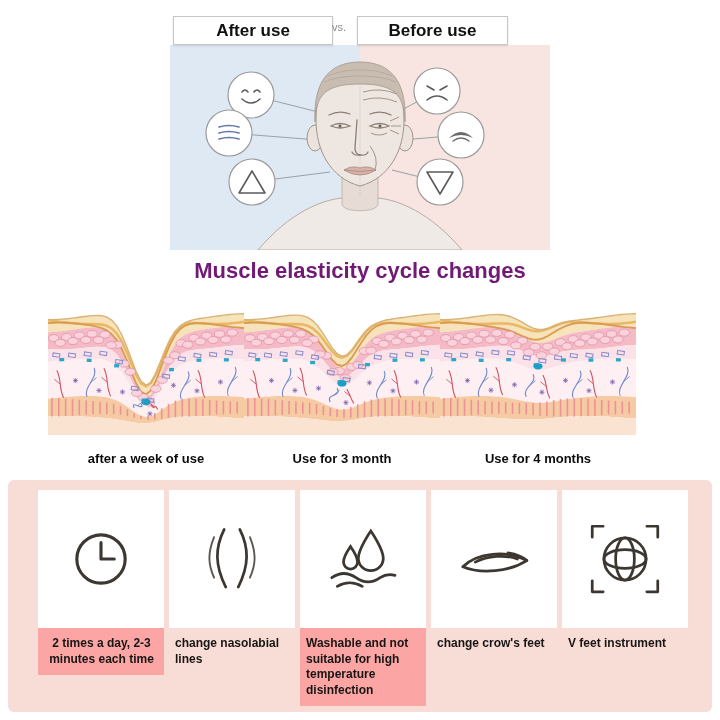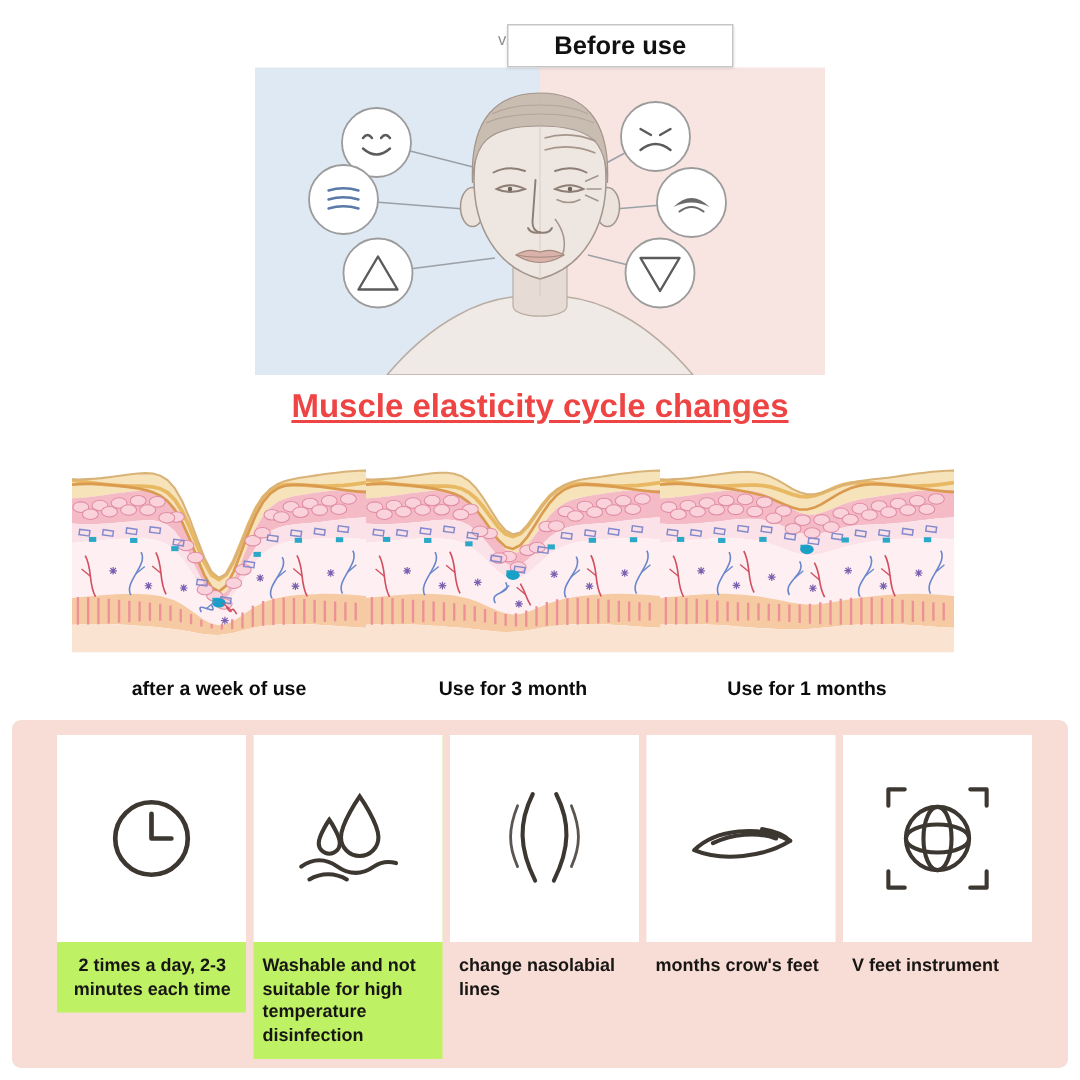--- a/index.html
+++ b/index.html
@@ -5,35 +5,35 @@
   html,body{margin:0;padding:0;background:#fff;}
   #page{position:relative;width:720px;height:720px;background:#fff;overflow:hidden;
         font-family:"Liberation Sans",sans-serif;color:#1c1a19;}
   
   .hero{position:absolute;top:0;left:0;width:720px;height:250px;}
   .hero svg{position:absolute;top:0;left:0;}
   .hlabel{position:absolute;top:16px;height:27px;background:#fff;border:1px solid #c6c6c6;
           box-shadow:0 1px 2px rgba(0,0,0,.12);display:flex;align-items:center;justify-content:center;
           font-size:17px;font-weight:bold;color:#111;}
   .hlabel.after{left:173px;width:158px;}
-  .hlabel.before{left:338px;width:149px;}
+  .hlabel.before{left:357px;width:149px;}
   .vs{position:absolute;top:21px;left:332px;font-size:11px;color:#8d8d8d;}
   
   .title{position:absolute;top:258px;left:0;width:720px;margin:0;text-align:center;
-         font-size:22px;font-weight:bold;color:#ef4444;text-decoration:underline;}
+         font-size:22px;font-weight:bold;color:#701a75;}
   .stages{position:absolute;top:303px;left:48px;width:628px;display:flex;justify-content:flex-start;}
   .stage{width:196px;display:flex;flex-direction:column;align-items:center;}
   .skin{width:196px;height:132px;}
   .skin svg{display:block;}
   .cap{margin-top:16px;font-size:13px;font-weight:bold;color:#0c0c0c;white-space:nowrap;}
   
   .panel{position:absolute;top:480px;left:8px;width:704px;height:232px;background:#f8dcd6;border-radius:6px;}
   .features{display:flex;gap:5px;padding:10px 0 0 30px;align-items:flex-start;}
   .feature{width:126px;display:flex;flex-direction:column;}
-  .feature.solid{background:#bef264;}
+  .feature.solid{background:#fca5a5;}
   .ibox{background:#fff;height:138px;display:flex;align-items:center;justify-content:center;}
   .ibox svg{width:78px;height:78px;}
   .ftext{padding:8px 5px 8px 6px;font-size:12px;font-weight:bold;line-height:1.3;color:#181614;}
   .ftext.center{text-align:center;}
 </style>
 </head>
 <body>
 
 <div id="page">
 
@@ -117,20 +117,21 @@
         <circle cx="461" cy="135" r="23" fill="#fff" stroke="#9b9b9b" stroke-width="1.2"></circle>
         <path d="M449,138 Q461,126 473,138 Q461,132 449,138 Z" fill="#6a6a6a"></path>
         <path d="M453,141 Q461,135 469,141" fill="none" stroke="#6a6a6a" stroke-width="1.4" stroke-linecap="round"></path>
       </g>
       <g>
         <circle cx="440" cy="182" r="23" fill="#fff" stroke="#9b9b9b" stroke-width="1.2"></circle>
         <path d="M427,172 L453,172 L440,194 Z" fill="none" stroke="#5b5b5b" stroke-width="1.6" stroke-linejoin="round"></path>
       </g>
     </svg>
 
+    <div class="hlabel after">After use</div>
     <div class="vs">vs.</div>
     <div class="hlabel before">Before use</div>
   </div>
 
   <h2 class="title">Muscle elasticity cycle changes</h2>
 
   <div class="stages">
     <div class="stage">
       <div class="skin">
           <svg viewBox="0 0 200 135" width="196" height="132" preserveAspectRatio="none" xmlns="http://www.w3.org/2000/svg">
@@ -470,70 +471,70 @@
             <line x1="144" y1="97.4" x2="144" y2="115.9" stroke="#ec9296" stroke-width="1.6"></line>
             <line x1="151" y1="97.9" x2="151" y2="115.6" stroke="#ec9296" stroke-width="1.6"></line>
             <line x1="158" y1="98.4" x2="158" y2="115.2" stroke="#ec9296" stroke-width="1.6"></line>
             <line x1="165" y1="99.1" x2="165" y2="114.7" stroke="#ec9296" stroke-width="1.6"></line>
             <line x1="172" y1="99.7" x2="172" y2="114.2" stroke="#ec9296" stroke-width="1.6"></line>
             <line x1="179" y1="100.3" x2="179" y2="113.8" stroke="#ec9296" stroke-width="1.6"></line>
             <line x1="186" y1="100.7" x2="186" y2="113.4" stroke="#ec9296" stroke-width="1.6"></line>
             <line x1="193" y1="101.0" x2="193" y2="113.1" stroke="#ec9296" stroke-width="1.6"></line>
           </svg>
         </div>
-      <div class="cap">Use for 1 months</div>
+      <div class="cap">Use for 4 months</div>
     </div>
   </div>
 
   <div class="panel">
     <div class="features">
 
       <div class="feature solid">
         <div class="ibox">
           <svg viewBox="0 0 100 100" fill="none" stroke="#3d3731" stroke-width="4" stroke-linecap="round">
             <circle cx="50" cy="50" r="31"></circle>
             <path d="M50,50 L50,29 M50,50 L67,50"></path>
           </svg>
         </div>
         <div class="ftext center">2 times a day, 2-3 minutes each time</div>
+      </div>
+
+      <div class="feature">
+        <div class="ibox">
+          <svg viewBox="0 0 100 100" fill="none" stroke="#3d3731" stroke-width="3.5" stroke-linecap="round">
+            <path d="M40,12 C28,36 28,58 42,86"></path>
+            <path d="M60,12 C72,36 72,58 58,86"></path>
+            <path d="M27,22 C19,42 19,56 27,74" stroke-width="2.4" opacity="0.85"></path>
+            <path d="M73,22 C81,42 81,56 73,74" stroke-width="2.4" opacity="0.85"></path>
+          </svg>
+        </div>
+        <div class="ftext">change nasolabial lines</div>
       </div>
 
       <div class="feature solid">
         <div class="ibox">
           <svg viewBox="0 0 100 100" fill="none" stroke="#3d3731" stroke-width="3.5" stroke-linecap="round">
             <path d="M60,14 C60,14 76,37 76,49 A16,16 0 1 1 44,49 C44,37 60,14 60,14 Z"></path>
             <path d="M34,34 C34,34 43,47 43,54 A9,9 0 1 1 25,54 C25,47 34,34 34,34 Z"></path>
             <path d="M10,74 C20,67 31,67 41,74 C51,81 62,81 72,74 C78,70 84,69 91,71"></path>
             <path d="M17,85 C27,79 39,79 49,85"></path>
           </svg>
         </div>
         <div class="ftext">Washable and not suitable for high temperature disinfection</div>
       </div>
 
       <div class="feature">
         <div class="ibox">
-          <svg viewBox="0 0 100 100" fill="none" stroke="#3d3731" stroke-width="3.5" stroke-linecap="round">
-            <path d="M40,12 C28,36 28,58 42,86"></path>
-            <path d="M60,12 C72,36 72,58 58,86"></path>
-            <path d="M27,22 C19,42 19,56 27,74" stroke-width="2.4" opacity="0.85"></path>
-            <path d="M73,22 C81,42 81,56 73,74" stroke-width="2.4" opacity="0.85"></path>
-          </svg>
-        </div>
-        <div class="ftext">change nasolabial lines</div>
-      </div>
-
-      <div class="feature">
-        <div class="ibox">
           <svg viewBox="0 0 100 100" fill="none" stroke="#3d3731" stroke-width="3.5" stroke-linecap="round" stroke-linejoin="round">
             <path d="M10,60 C28,42 66,38 92,52 C70,66 34,70 10,60 Z"></path>
             <path d="M26,54 C42,46 64,44 80,50"></path>
             <path d="M68,42 C80,44 88,48 92,52"></path>
           </svg>
         </div>
-        <div class="ftext">months crow's feet</div>
+        <div class="ftext">change crow's feet</div>
       </div>
 
       <div class="feature">
         <div class="ibox">
           <svg viewBox="0 0 100 100" fill="none" stroke="#3d3731" stroke-width="3.5" stroke-linecap="round" stroke-linejoin="round">
             <path d="M22,8 L8,8 L8,22 M78,8 L92,8 L92,22 M8,78 L8,92 L22,92 M92,78 L92,92 L78,92"></path>
             <circle cx="50" cy="50" r="27"></circle>
             <ellipse cx="50" cy="50" rx="12" ry="27"></ellipse>
             <ellipse cx="50" cy="50" rx="27" ry="12"></ellipse>
           </svg>

